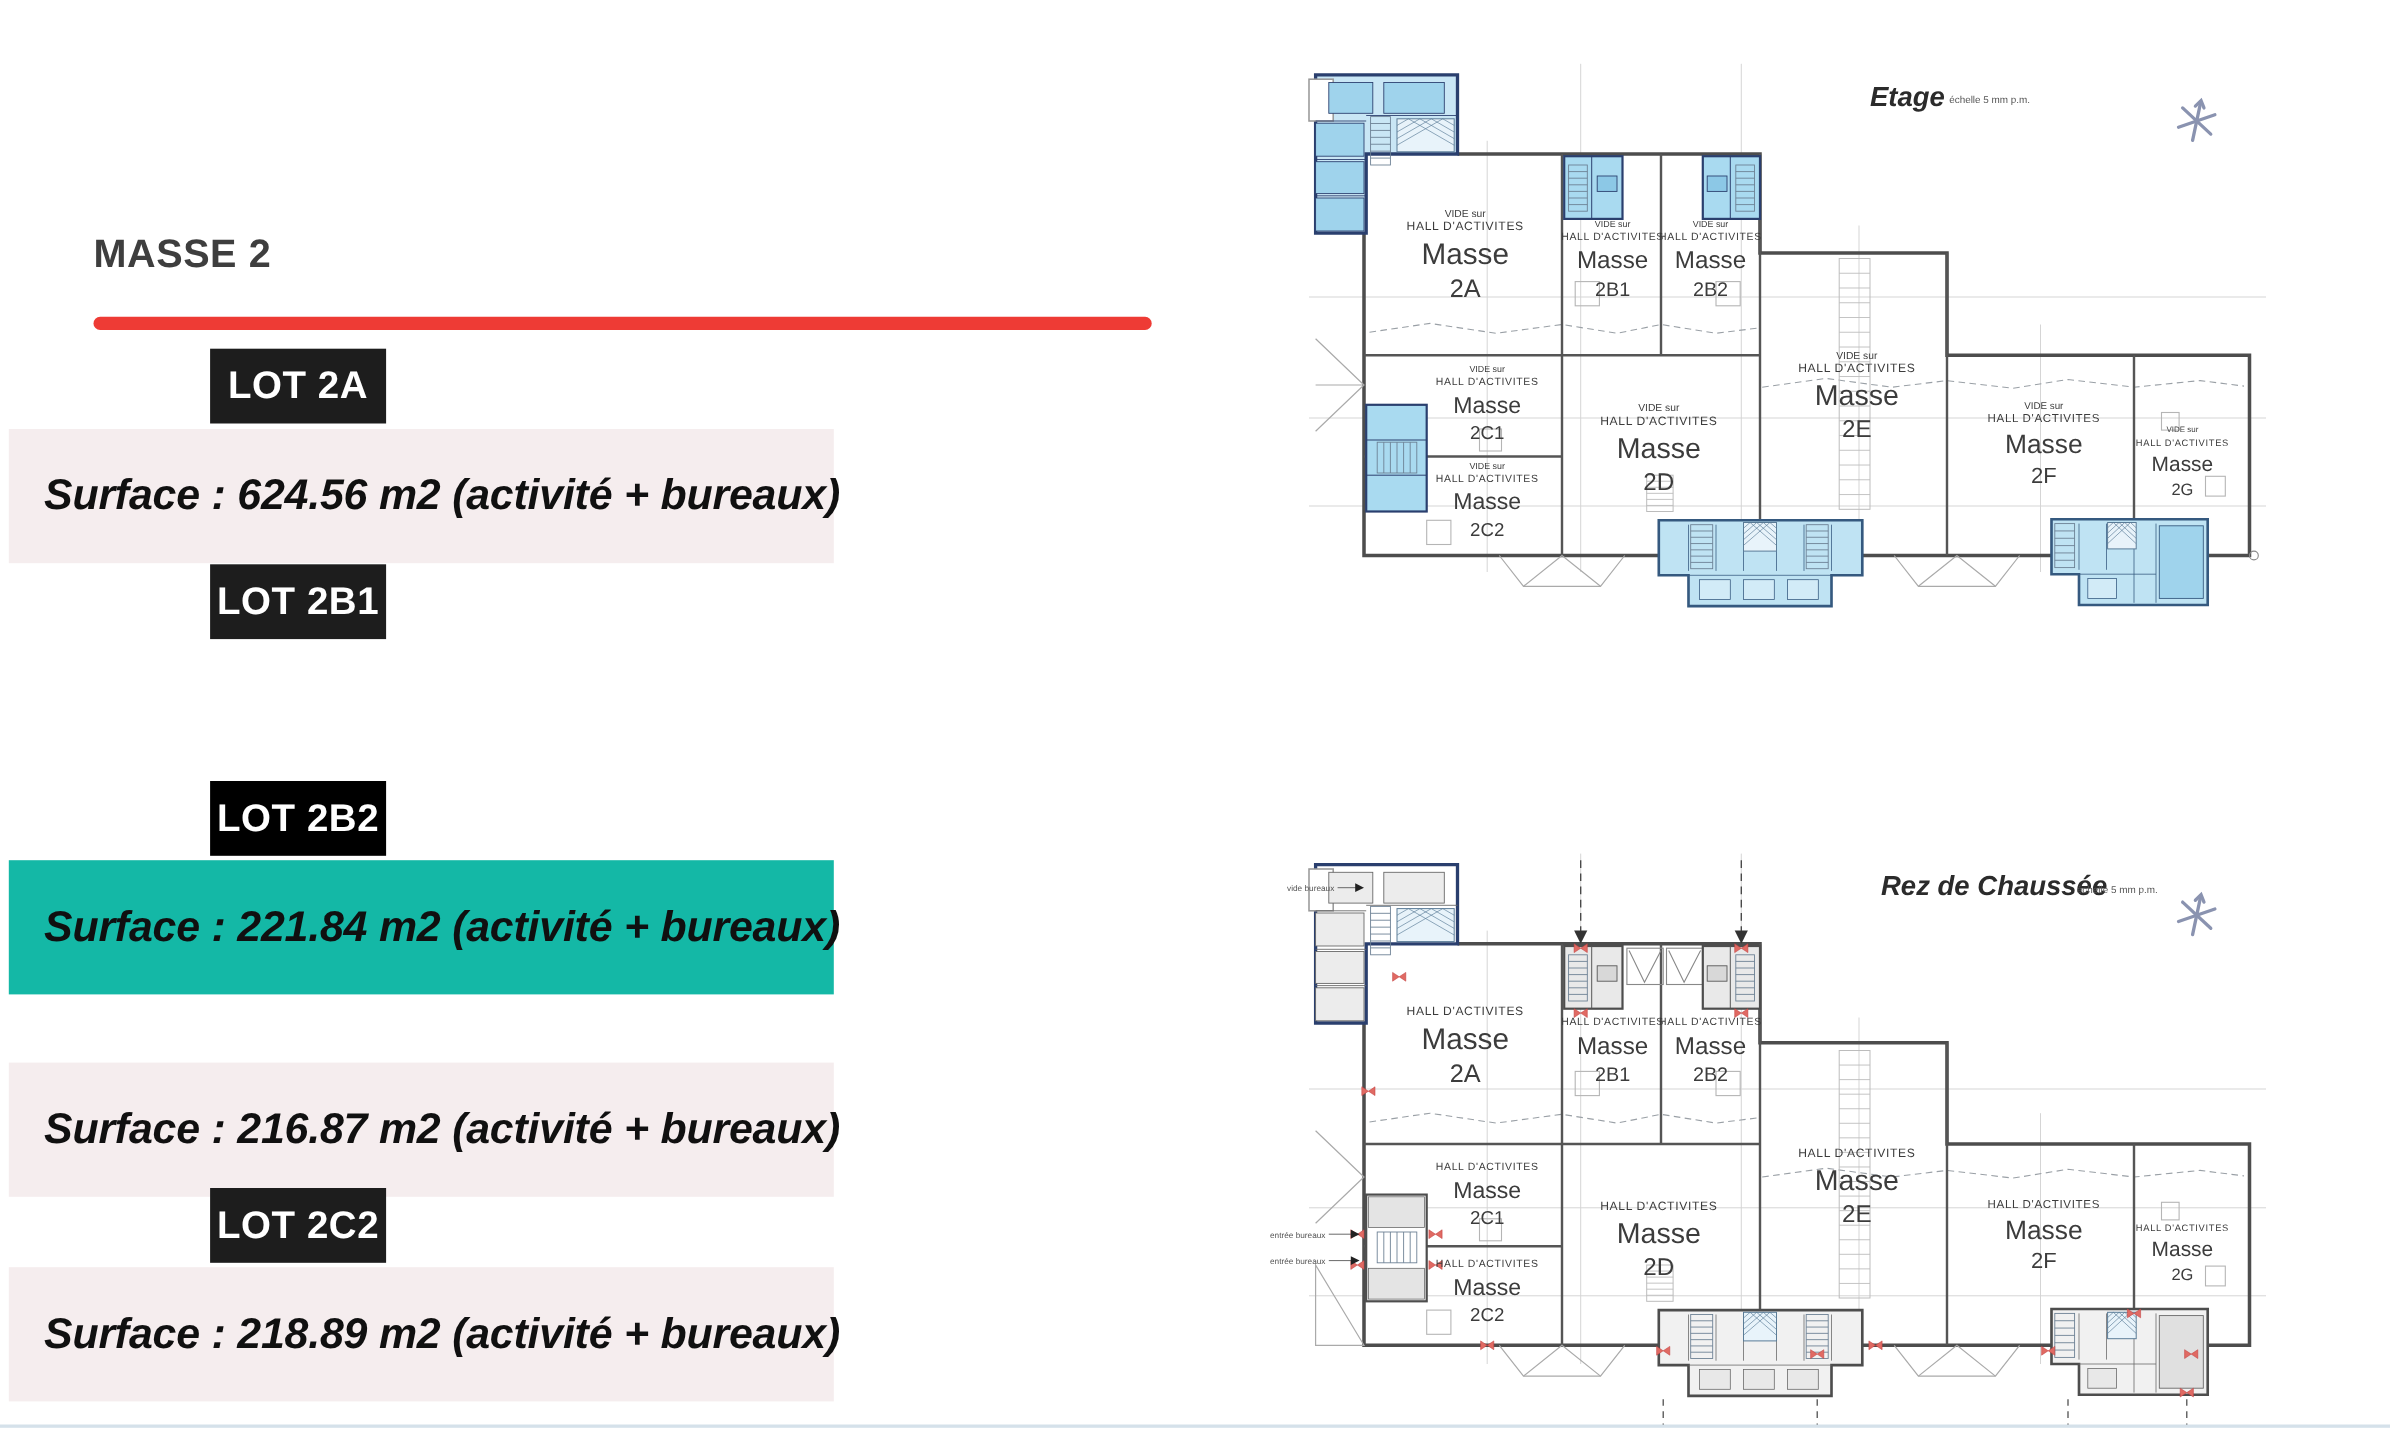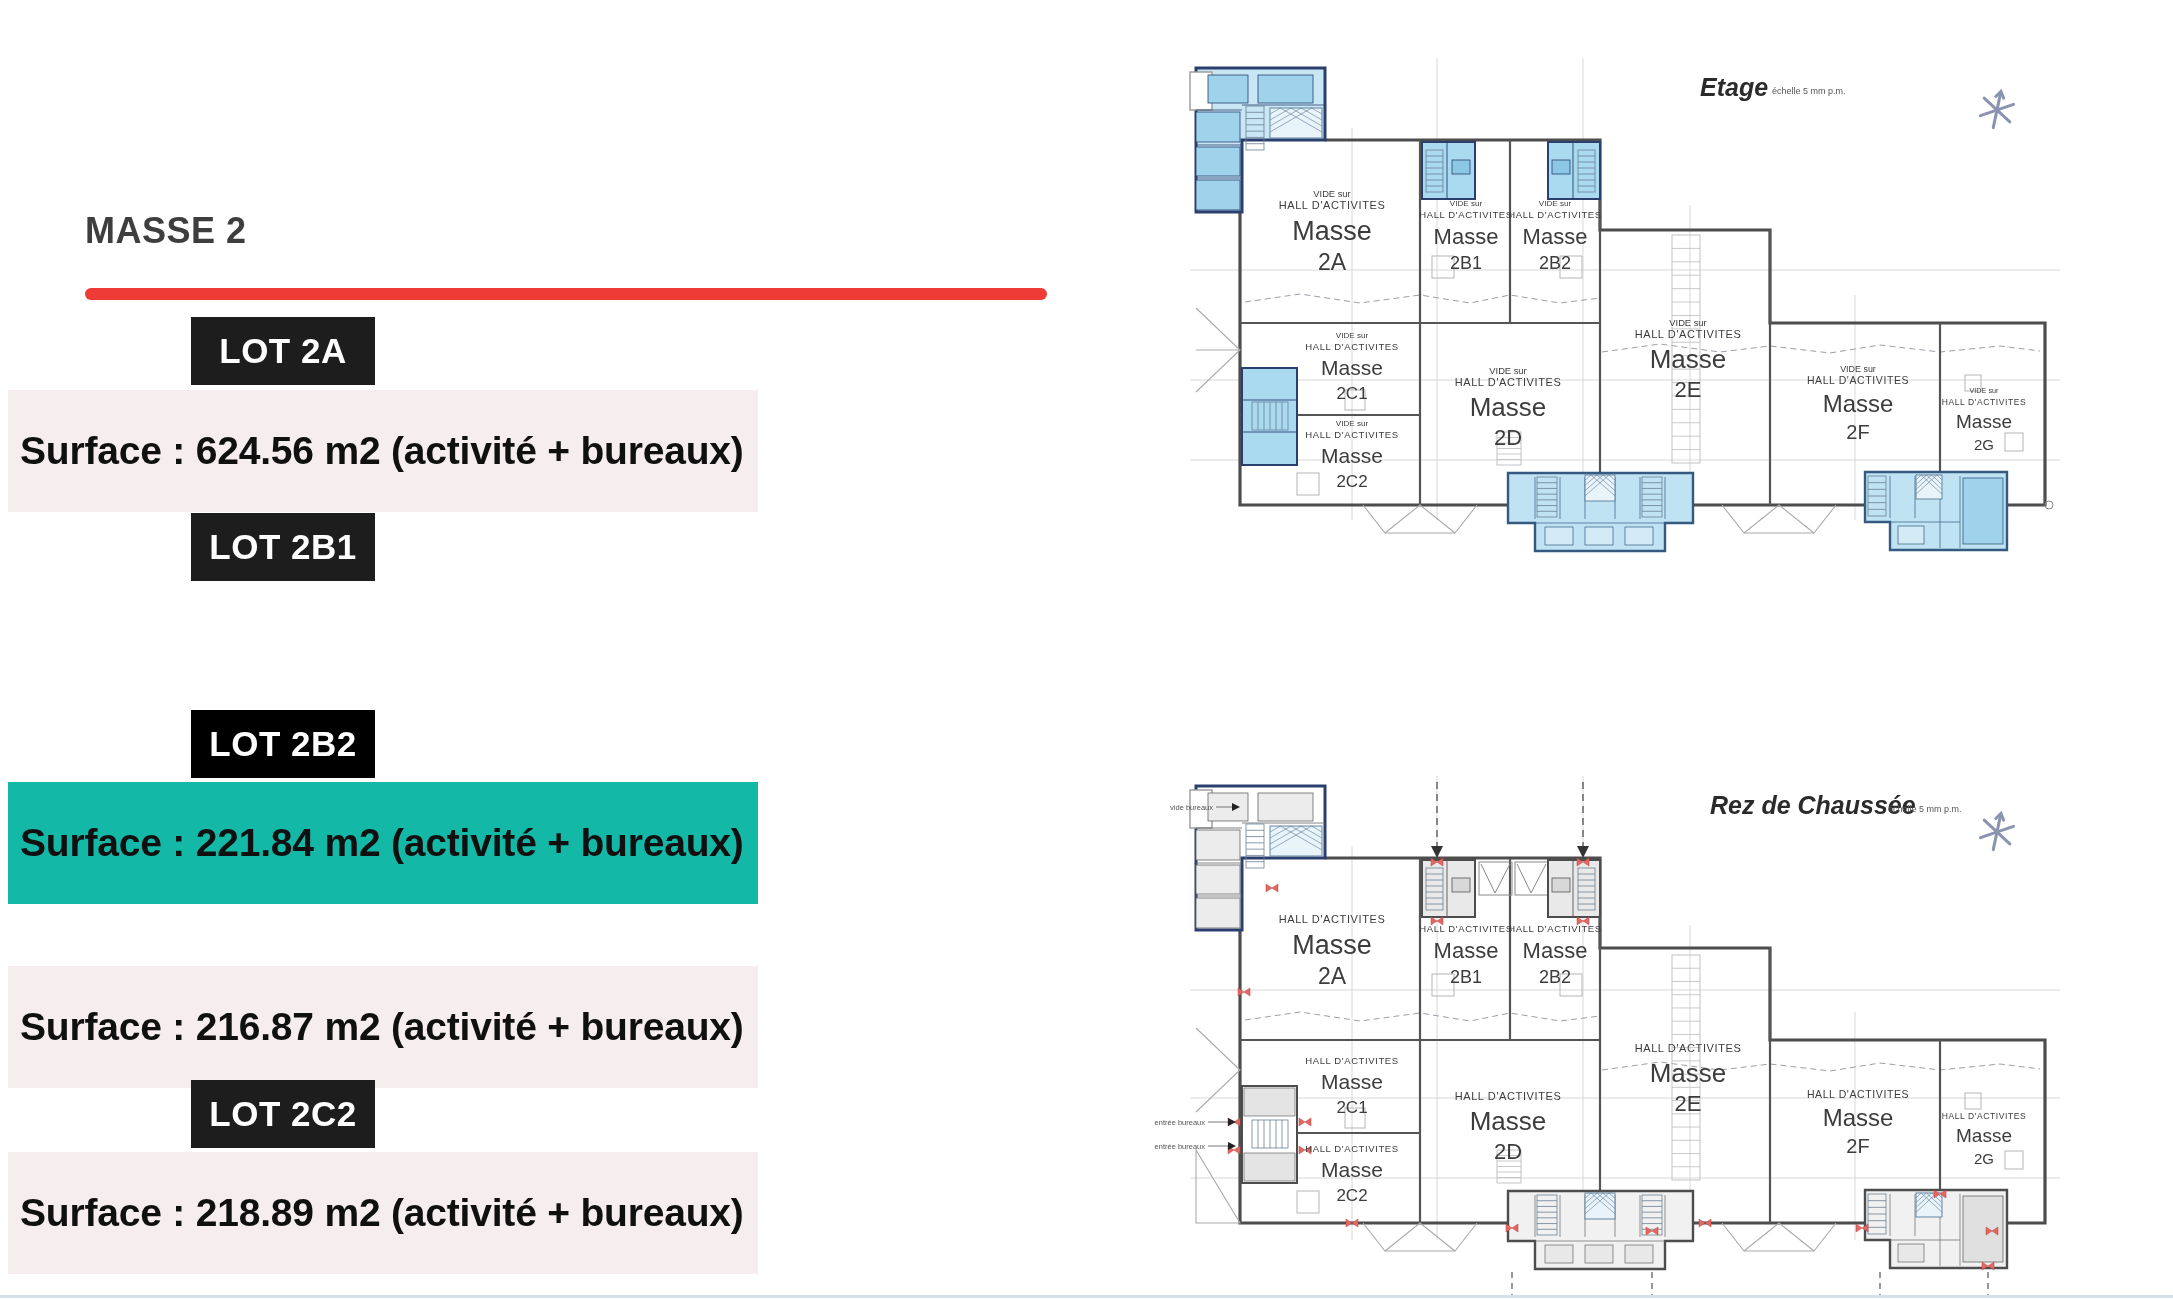--- a/index.html
+++ b/index.html
@@ -2,24 +2,24 @@
 <html><head>
 <meta charset="utf-8">
 <style>
   html,body{margin:0;padding:0;background:#fff;}
   .page{position:relative;width:2173px;height:1300px;background:#ffffff;overflow:hidden;
         font-family:"Liberation Sans",sans-serif;}
   
   .masse-title{position:absolute;left:85px;top:210px;font-size:36px;font-weight:bold;
         color:#3e3e3e;letter-spacing:.5px;}
   .red-rule{position:absolute;left:85px;top:288px;width:962px;height:12px;border-radius:7px;}
-  .lot-box{position:absolute;left:191px;width:184px;height:68px;color:#fff;font-size:35px;
+  .lot-box{position:absolute;left:191px;width:160px;height:68px;color:#fff;font-size:35px;
         font-weight:bold;display:flex;align-items:center;justify-content:center;letter-spacing:.5px;}
   .band{position:absolute;left:8px;width:750px;height:122px;display:flex;align-items:center;}
-  .band span{font-size:39px;font-weight:bold;color:#101010;padding-left:12px;
+  .band span{font-size:39px;font-weight:bold;font-style:italic;color:#101010;padding-left:32px;
         letter-spacing:-0.2px;white-space:nowrap;}
   .b0{top:317px}.b1{top:513px}.b2{top:710px}.b3{top:895px}.b4{top:1080px}
   .s0{top:390px}.s1{top:585px}.s2{top:782px}.s3{top:966px}.s4{top:1152px}
   
   svg text{font-family:"Liberation Sans",sans-serif;}
   .plan-title{font-style:italic;font-weight:bold;fill:#2b2b2b;}
   .scale-note{fill:#555;}
   .bottom-line{position:absolute;left:0;top:1295px;width:2173px;height:3px;background:#d5e1ea;}
 </style>
 </head>

